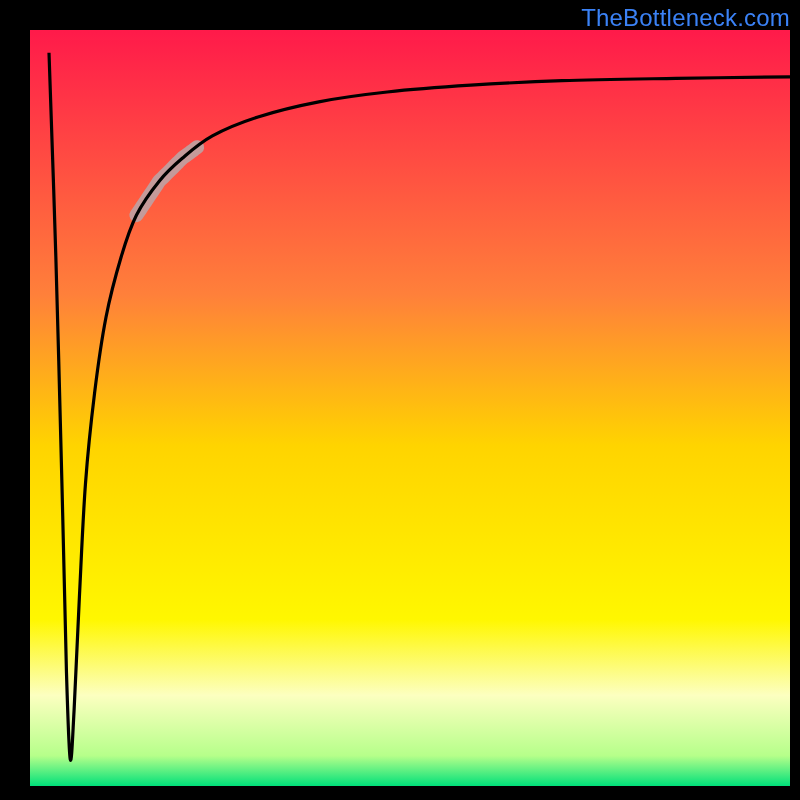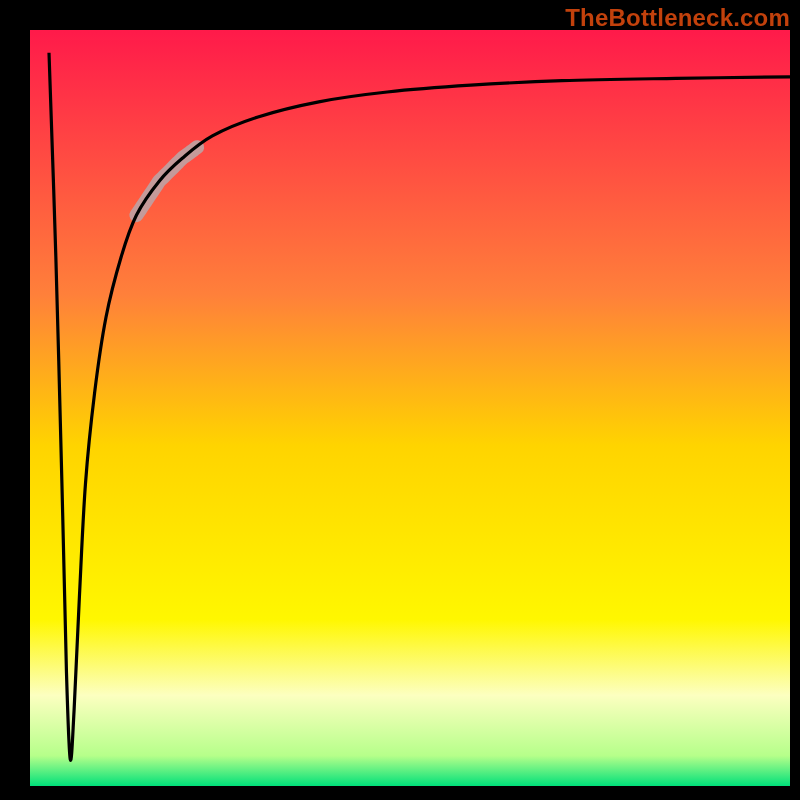--- a/index.html
+++ b/index.html
@@ -13,23 +13,23 @@
   }
   .chart-wrapper {
     position: relative;
     width: 800px;
     height: 800px;
   }
   .watermark {
     position: absolute;
     top: 4px;
     right: 10px;
-    color: #c2410c;
+    color: #3b82f6;
     font-size: 24px;
-    font-weight: 700;
+    font-weight: 400;
     z-index: 5;
     letter-spacing: 0.2px;
   }
   svg.chart-svg {
     display: block;
     width: 800px;
     height: 800px;
   }
 </style>
 </head>

